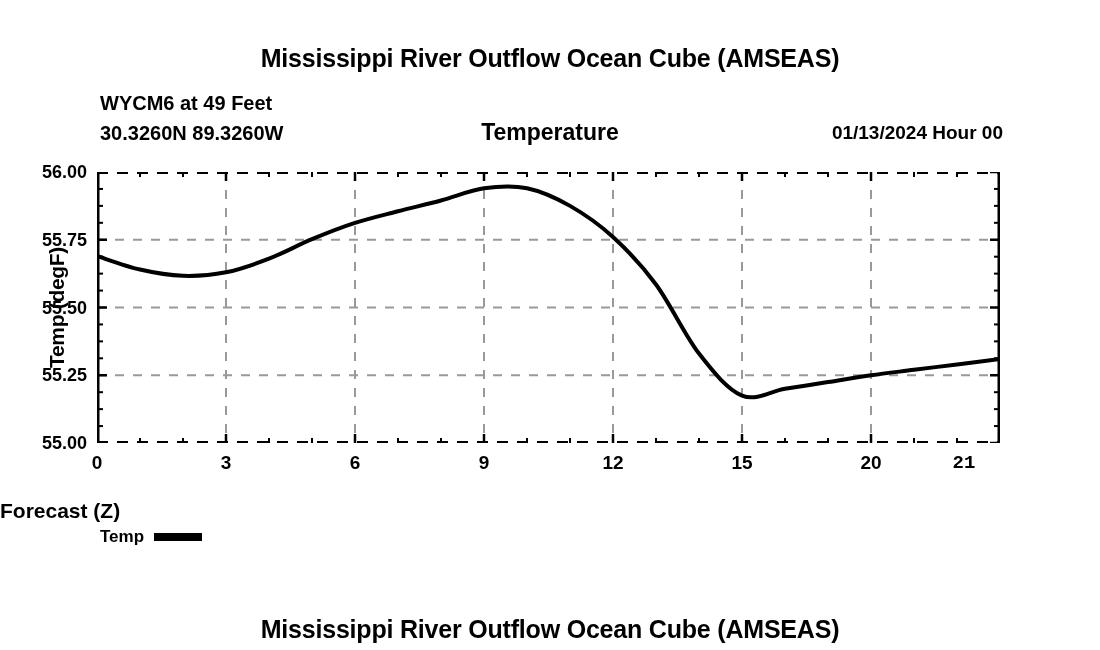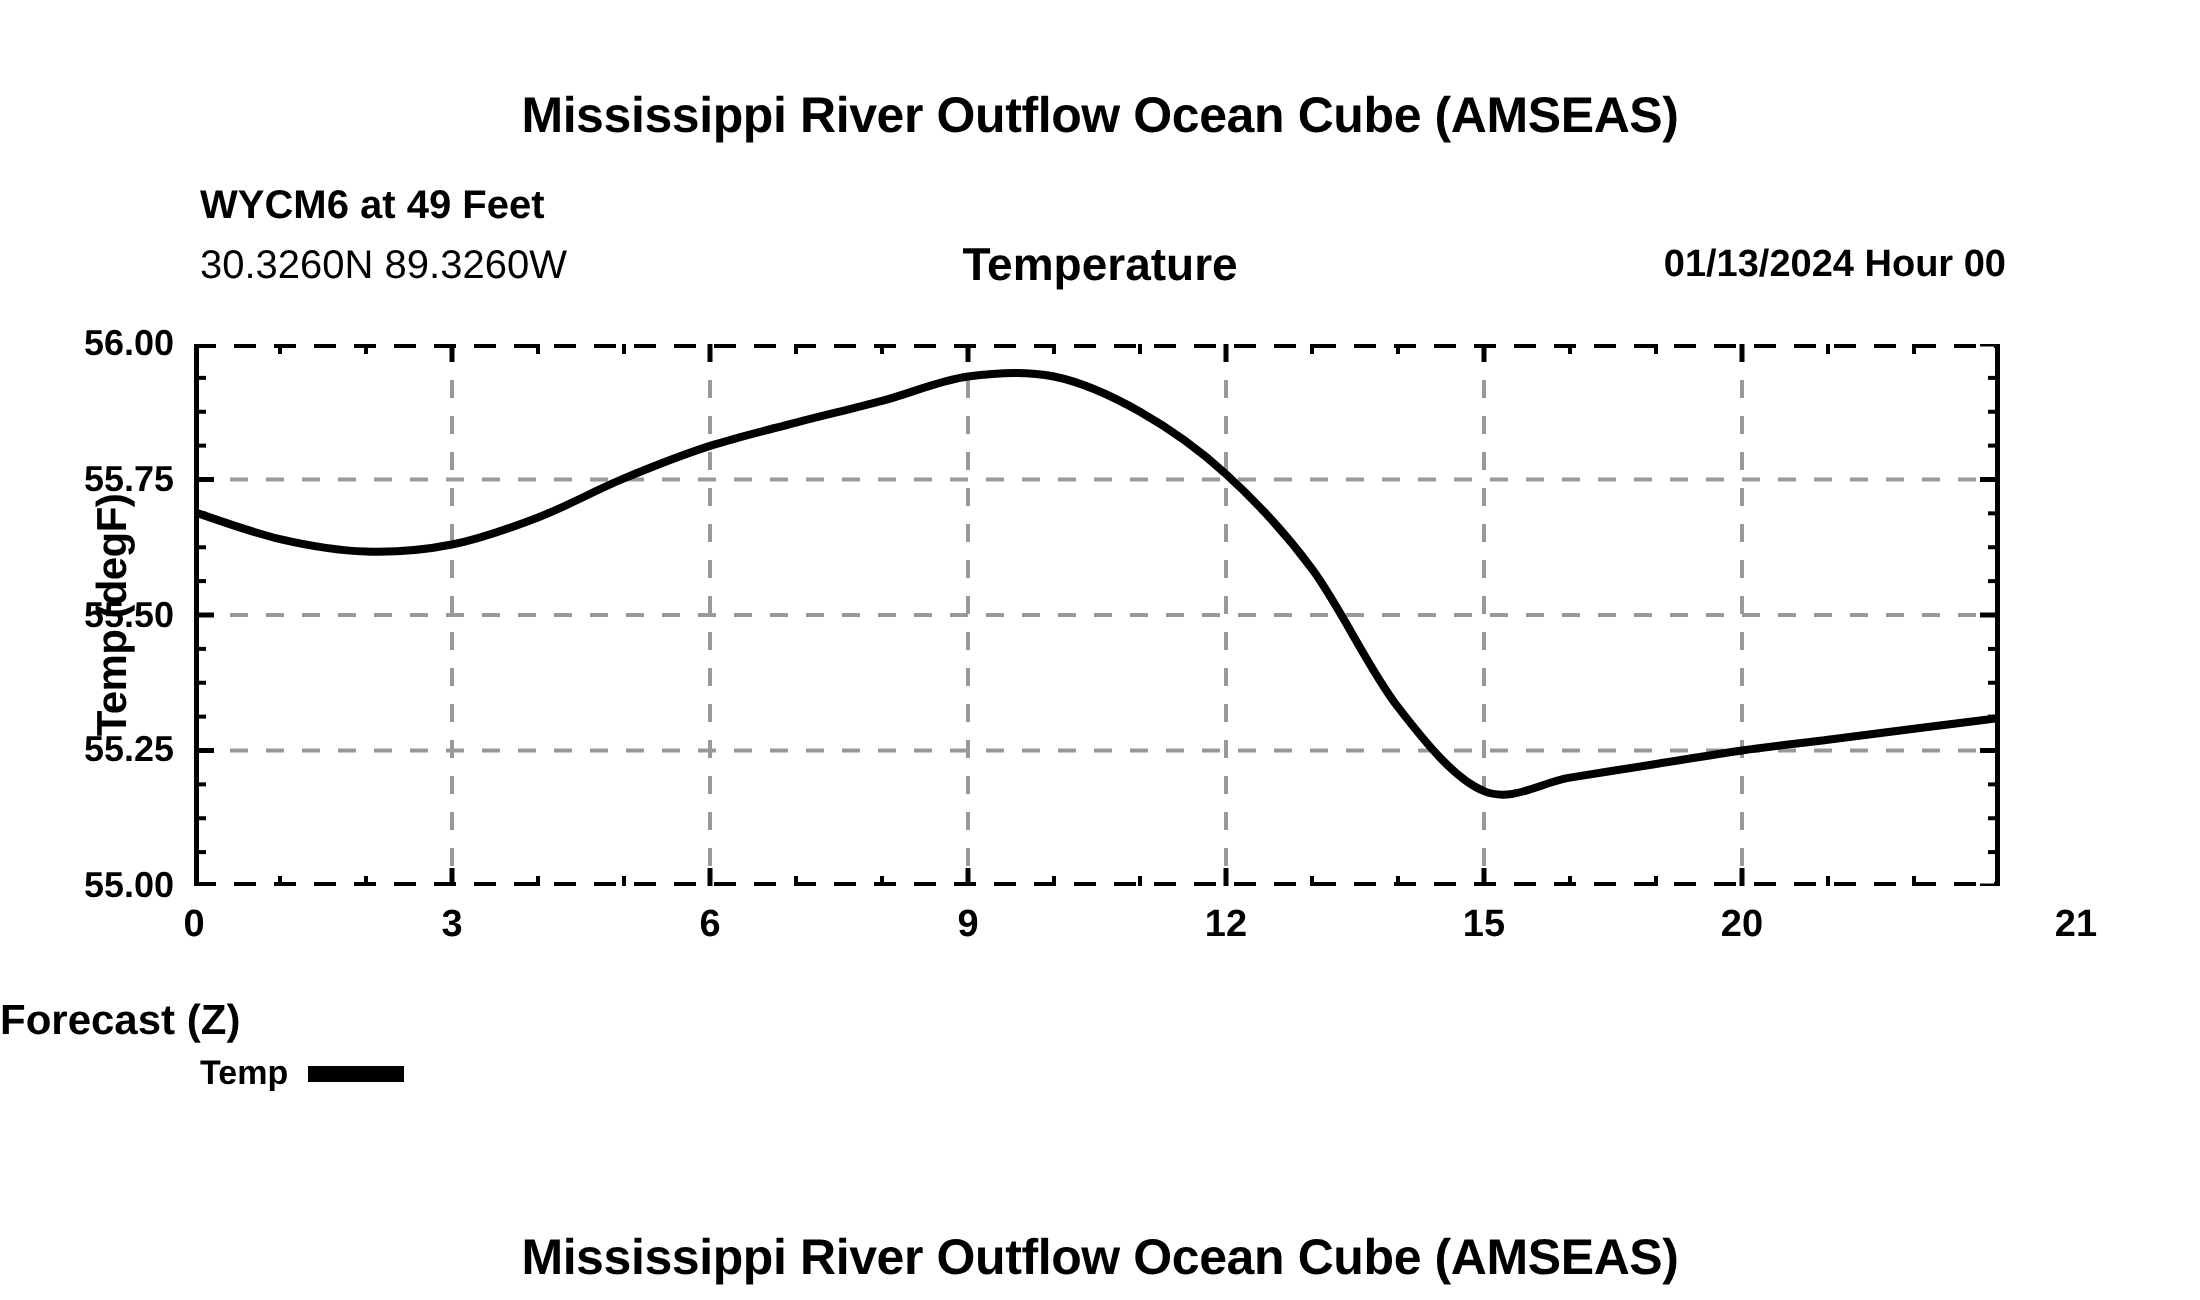--- a/index.html
+++ b/index.html
@@ -44,21 +44,21 @@
   .hdr-station {
     position: absolute;
     left: 100px; top: 74px;
     font-size: 20px;
     font-weight: bold;
   }
   .hdr-coords {
     position: absolute;
     left: 100px; top: 104px;
     font-size: 20px;
-    font-weight: normal;
+    font-weight: bold;
   }
   .hdr-var {
     position: absolute;
     left: 0; top: 101px;
     width: 1100px;
     text-align: center;
     font-size: 23px;
     font-weight: bold;
   }
   .hdr-run {
@@ -267,21 +267,21 @@
         <div class="ytick-label" style="top: 0px;">56.00</div>
       </div>
     <div id="xtick-labels">
         <div class="xtick-label" style="left: 0px;">0</div>
         <div class="xtick-label" style="left: 129px;">3</div>
         <div class="xtick-label" style="left: 258px;">6</div>
         <div class="xtick-label" style="left: 387px;">9</div>
         <div class="xtick-label" style="left: 516px;">12</div>
         <div class="xtick-label" style="left: 645px;">15</div>
         <div class="xtick-label" style="left: 774px;">20</div>
-        <div class="xtick-label" style="left: 941px;">21</div>
+        <div class="xtick-label" style="left: 867px; font-family: Liberation Mono, monospace;">21</div>
       </div>
   </div>
 
   <div class="xcaption-label">Forecast (Z)</div>
 
   <div class="legend">
     <span class="legend-text">Temp</span>
     <span class="legend-swatch" id="legend-swatch" style="background: rgb(0, 0, 0);"></span>
   </div>
 

